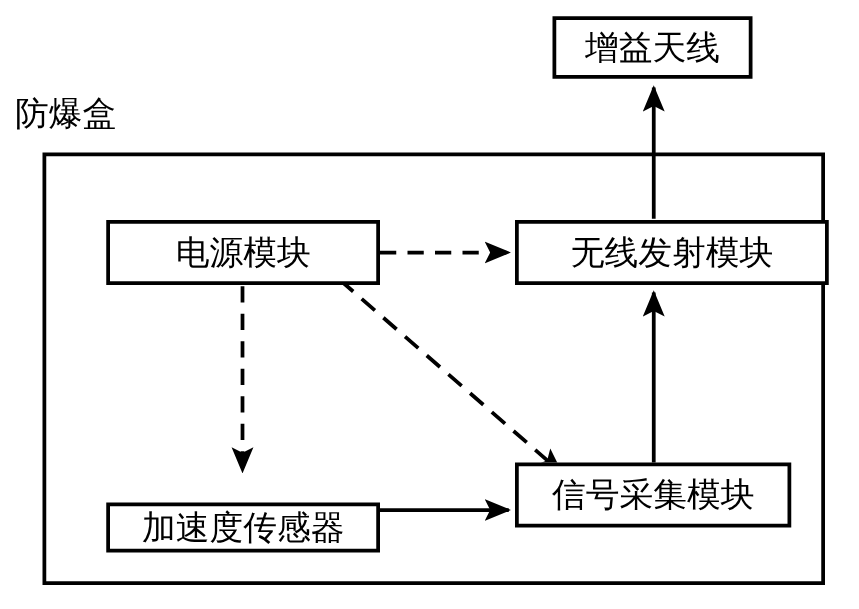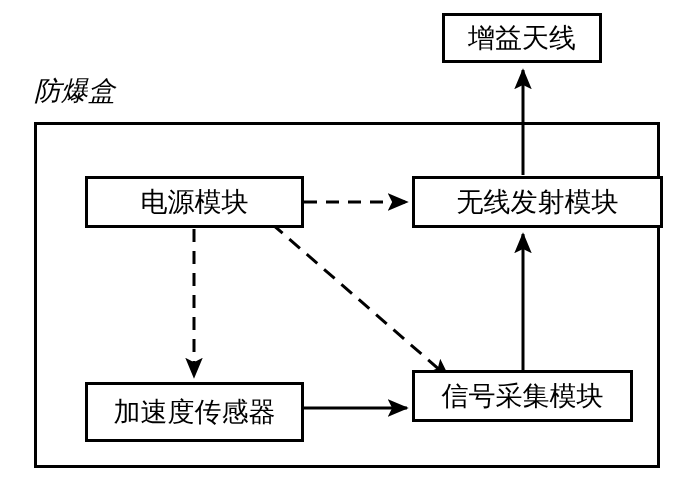--- a/index.html
+++ b/index.html
@@ -69,40 +69,39 @@
     height: 52px;
   }
   #node-wireless {
     left: 412px;
     top: 176px;
     width: 251px;
     height: 52px;
   }
   #node-accel {
     left: 85px;
-    top: 382px;
+    top: 402px;
     width: 219px;
-    height: 60px;
+    height: 40px;
   }
   #node-signal {
     left: 412px;
     top: 370px;
     width: 221px;
     height: 52px;
   }
   #enclosure {
     left: 34px;
     top: 122px;
     width: 626px;
     height: 346px;
   }
   #enclosure-caption {
-    left: 32px;
+    left: 10px;
     top: 78px;
-    font-style: italic;
   }
 </style>
 </head>
 <body>
 
 <div id="diagram-root">
 
   <svg class="svg-layer" viewBox="0 0 687 487" xmlns="http://www.w3.org/2000/svg">
     <defs>
       <marker id="arrow-solid" viewBox="0 0 12 10" refX="11" refY="5" markerWidth="7" markerHeight="6" orient="auto-start-reverse">

